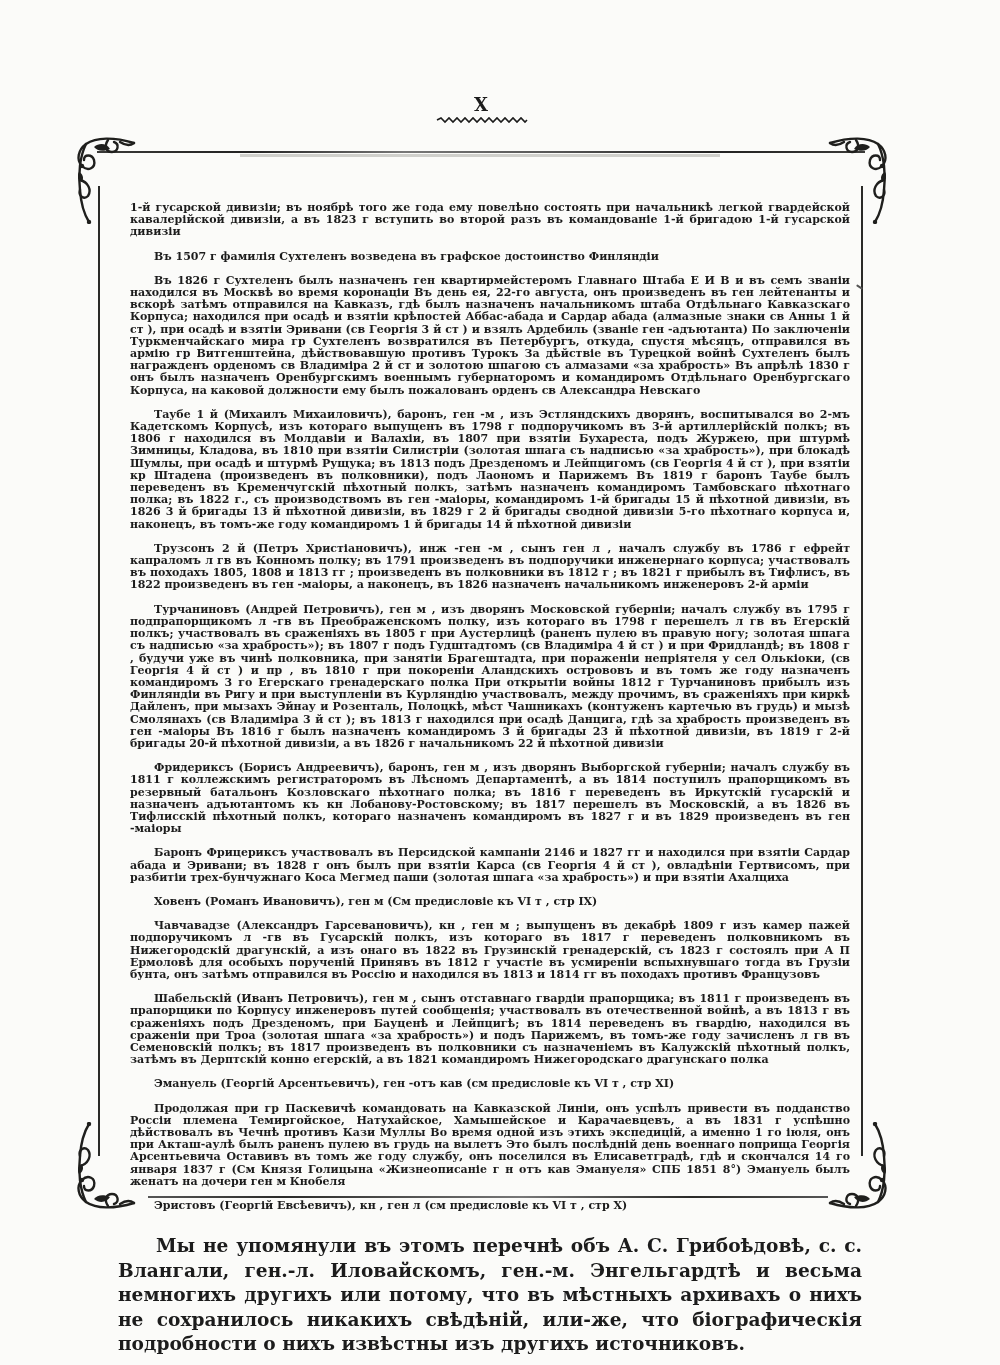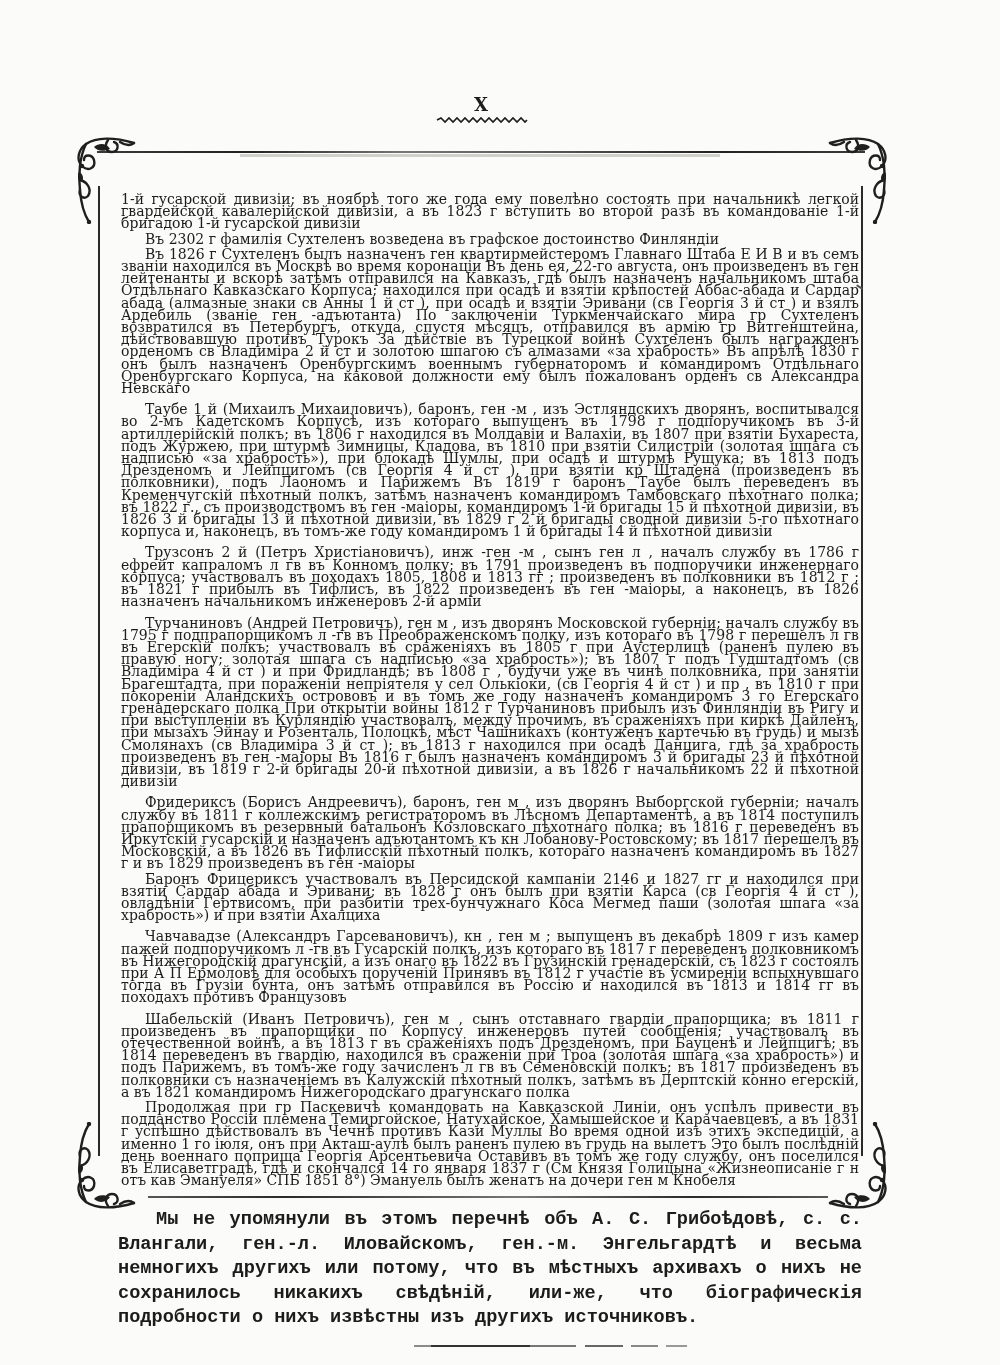--- a/index.html
+++ b/index.html
@@ -16,26 +16,26 @@
   .fr-left{left:98px;top:186px;width:2px;height:970px;}
   .fr-right{left:861px;top:186px;width:2px;height:970px;}
   .fr-bottom{left:148px;top:1196px;width:680px;height:2px;background:linear-gradient(90deg,#555,#2a2a28 20%,#777 55%,#2a2a28 80%,#555);}
   .corner{position:absolute;width:62px;height:88px;}
   .c-tl{left:74px;top:136px;}
   .c-tr{left:828px;top:136px;transform:scaleX(-1);}
   .c-bl{left:74px;top:1122px;transform:scaleY(-1);}
   .c-br{left:828px;top:1122px;transform:scale(-1,-1);}
   
   .text-block{position:absolute;left:118px;top:190px;width:744px;}
-  p.body{margin:3px;font-size:14px;line-height:12.2px;text-align:justify;font-weight:normal;
+  p.body{margin:12px;font-size:11px;line-height:12.2px;text-align:justify;font-weight:bold;
          text-rendering:optimizeLegibility;}
   p.ind{text-indent:24px;}
   p.gap{margin-top:9px;}
   p.closing{margin:22px 0 0 0;font-size:18.6px;line-height:24.5px;font-weight:bold;
-            text-align:justify;text-indent:38px;font-family:Liberation Mono, monospace;}
+            text-align:justify;text-indent:38px;}
   .divider{margin:14px 0 0 296px;width:290px;height:2px;
      background:linear-gradient(90deg,#8a8a86 0 6%,#333 6% 40%,#777 40% 56%,transparent 56% 59%,
         #666 59% 72%,transparent 72% 75%,#888 75% 84%,transparent 84% 87%,#999 87% 94%,transparent 94%);}
   .tick{position:absolute;left:856px;top:286px;width:7px;height:2px;background:#555;
         transform:rotate(32deg);border-radius:2px;}
 </style>
 </head>
 <body>
 
 <div class="scan">
@@ -123,27 +123,30 @@
         <path d="M20,11 C26,6 33,8 36,13 C29,16 23,15 20,11 Z"></path>
         <path d="M5,36 C9,38 10,42 8,46 C4,44 3,39 5,36 Z"></path>
       </g>
     </svg>
   </div>
 
   <div class="tick"></div>
 
   <div class="text-block">
     <p class="body">1-й гусарской дивизіи; въ ноябрѣ того же года ему повелѣно состоять при начальникѣ легкой гвардейской кавалерійской дивизіи, а въ 1823 г вступить во второй разъ въ командованіе 1-й бригадою 1-й гусарской дивизіи</p>
-    <p class="body ind">Въ 2302 г фамилія Сухтеленъ возведена въ графское достоинство Финляндіи</p>
+    <p class="body ind">Въ 1507 г фамилія Сухтеленъ возведена въ графское достоинство Финляндіи</p>
     <p class="body ind">Въ 1826 г Сухтеленъ былъ назначенъ ген квартирмейстеромъ Главнаго Штаба Е И В и въ семъ званіи находился въ Москвѣ во время коронаціи Въ день ея, 22-го августа, онъ произведенъ въ ген лейтенанты и вскорѣ затѣмъ отправился на Кавказъ, гдѣ былъ назначенъ начальникомъ штаба Отдѣльнаго Кавказскаго Корпуса; находился при осадѣ и взятіи крѣпостей Аббас-абада и Сардар абада (алмазные знаки св Анны 1 й ст ), при осадѣ и взятіи Эривани (св Георгія 3 й ст ) и взялъ Ардебиль (званіе ген -адъютанта) По заключеніи Туркменчайскаго мира гр Сухтеленъ возвратился въ Петербургъ, откуда, спустя мѣсяцъ, отправился въ армію гр Витгенштейна, дѣйствовавшую противъ Турокъ За дѣйствіе въ Турецкой войнѣ Сухтеленъ былъ награжденъ орденомъ св Владиміра 2 й ст и золотою шпагою съ алмазами «за храбрость» Въ апрѣлѣ 1830 г онъ былъ назначенъ Оренбургскимъ военнымъ губернаторомъ и командиромъ Отдѣльнаго Оренбургскаго Корпуса, на каковой должности ему былъ пожалованъ орденъ св Александра Невскаго</p>
     <p class="body ind gap">Таубе 1 й (Михаилъ Михаиловичъ), баронъ, ген -м , изъ Эстляндскихъ дворянъ, воспитывался во 2-мъ Кадетскомъ Корпусѣ, изъ котораго выпущенъ въ 1798 г подпоручикомъ въ 3-й артиллерійскій полкъ; въ 1806 г находился въ Молдавіи и Валахіи, въ 1807 при взятіи Бухареста, подъ Журжею, при штурмѣ Зимницы, Кладова, въ 1810 при взятіи Силистріи (золотая шпага съ надписью «за храбрость»), при блокадѣ Шумлы, при осадѣ и штурмѣ Рущука; въ 1813 подъ Дрезденомъ и Лейпцигомъ (св Георгія 4 й ст ), при взятіи кр Штадена (произведенъ въ полковники), подъ Лаономъ и Парижемъ Въ 1819 г баронъ Таубе былъ переведенъ въ Кременчугскій пѣхотный полкъ, затѣмъ назначенъ командиромъ Тамбовскаго пѣхотнаго полка; въ 1822 г., съ производствомъ въ ген -маіоры, командиромъ 1-й бригады 15 й пѣхотной дивизіи, въ 1826 3 й бригады 13 й пѣхотной дивизіи, въ 1829 г 2 й бригады сводной дивизіи 5-го пѣхотнаго корпуса и, наконецъ, въ томъ-же году командиромъ 1 й бригады 14 й пѣхотной дивизіи</p>
     <p class="body ind gap">Трузсонъ 2 й (Петръ Христіановичъ), инж -ген -м , сынъ ген л , началъ службу въ 1786 г ефрейт капраломъ л гв въ Конномъ полку; въ 1791 произведенъ въ подпоручики инженернаго корпуса; участвовалъ въ походахъ 1805, 1808 и 1813 гг ; произведенъ въ полковники въ 1812 г ; въ 1821 г прибылъ въ Тифлисъ, въ 1822 произведенъ въ ген -маіоры, а наконецъ, въ 1826 назначенъ начальникомъ инженеровъ 2-й арміи</p>
     <p class="body ind gap">Турчаниновъ (Андрей Петровичъ), ген м , изъ дворянъ Московской губерніи; началъ службу въ 1795 г подпрапорщикомъ л -гв въ Преображенскомъ полку, изъ котораго въ 1798 г перешелъ л гв въ Егерскій полкъ; участвовалъ въ сраженіяхъ въ 1805 г при Аустерлицѣ (раненъ пулею въ правую ногу; золотая шпага съ надписью «за храбрость»); въ 1807 г подъ Гудштадтомъ (св Владиміра 4 й ст ) и при Фридландѣ; въ 1808 г , будучи уже въ чинѣ полковника, при занятіи Брагештадта, при пораженіи непріятеля у сел Олькіоки, (св Георгія 4 й ст ) и пр , въ 1810 г при покореніи Аландскихъ острововъ и въ томъ же году назначенъ командиромъ 3 го Егерскаго гренадерскаго полка При открытіи войны 1812 г Турчаниновъ прибылъ изъ Финляндіи въ Ригу и при выступленіи въ Курляндію участвовалъ, между прочимъ, въ сраженіяхъ при киркѣ Дайленъ, при мызахъ Эйнау и Розенталь, Полоцкѣ, мѣст Чашникахъ (контуженъ картечью въ грудь) и мызѣ Смолянахъ (св Владиміра 3 й ст ); въ 1813 г находился при осадѣ Данцига, гдѣ за храбрость произведенъ въ ген -маіоры Въ 1816 г былъ назначенъ командиромъ 3 й бригады 23 й пѣхотной дивизіи, въ 1819 г 2-й бригады 20-й пѣхотной дивизіи, а въ 1826 г начальникомъ 22 й пѣхотной дивизіи</p>
     <p class="body ind gap">Фридериксъ (Борисъ Андреевичъ), баронъ, ген м , изъ дворянъ Выборгской губерніи; началъ службу въ 1811 г коллежскимъ регистраторомъ въ Лѣсномъ Департаментѣ, а въ 1814 поступилъ прапорщикомъ въ резервный батальонъ Козловскаго пѣхотнаго полка; въ 1816 г переведенъ въ Иркутскій гусарскій и назначенъ адъютантомъ къ кн Лобанову-Ростовскому; въ 1817 перешелъ въ Московскій, а въ 1826 въ Тифлисскій пѣхотный полкъ, котораго назначенъ командиромъ въ 1827 г и въ 1829 произведенъ въ ген -маіоры</p>
     <p class="body ind">Баронъ Фрицериксъ участвовалъ въ Персидской кампаніи 2146 и 1827 гг и находился при взятіи Сардар абада и Эривани; въ 1828 г онъ былъ при взятіи Карса (св Георгія 4 й ст ), овладѣніи Гертвисомъ, при разбитіи трех-бунчужнаго Коса Мегмед паши (золотая шпага «за храбрость») и при взятіи Ахалциха</p>
+    <p class="body ind gap">Ховенъ (Романъ Ивановичъ), ген м (См предисловіе къ VI т , стр IX)</p>
     <p class="body ind gap">Чавчавадзе (Александръ Гарсевановичъ), кн , ген м ; выпущенъ въ декабрѣ 1809 г изъ камер пажей подпоручикомъ л -гв въ Гусарскій полкъ, изъ котораго въ 1817 г переведенъ полковникомъ въ Нижегородскій драгунскій, а изъ онаго въ 1822 въ Грузинскій гренадерскій, съ 1823 г состоялъ при А П Ермоловѣ для особыхъ порученій Принявъ въ 1812 г участіе въ усмиреніи вспыхнувшаго тогда въ Грузіи бунта, онъ затѣмъ отправился въ Россію и находился въ 1813 и 1814 гг въ походахъ противъ Французовъ</p>
     <p class="body ind gap">Шабельскій (Иванъ Петровичъ), ген м , сынъ отставнаго гвардіи прапорщика; въ 1811 г произведенъ въ прапорщики по Корпусу инженеровъ путей сообщенія; участвовалъ въ отечественной войнѣ, а въ 1813 г въ сраженіяхъ подъ Дрезденомъ, при Бауценѣ и Лейпцигѣ; въ 1814 переведенъ въ гвардію, находился въ сраженіи при Троа (золотая шпага «за храбрость») и подъ Парижемъ, въ томъ-же году зачисленъ л гв въ Семеновскій полкъ; въ 1817 произведенъ въ полковники съ назначеніемъ въ Калужскій пѣхотный полкъ, затѣмъ въ Дерптскій конно егерскій, а въ 1821 командиромъ Нижегородскаго драгунскаго полка</p>
+    <p class="body ind gap">Эмануель (Георгій Арсентьевичъ), ген -отъ кав (см предисловіе къ VI т , стр XI)</p>
     <p class="body ind">Продолжая при гр Паскевичѣ командовать на Кавказской Линіи, онъ успѣлъ привести въ подданство Россіи племена Темиргойское, Натухайское, Хамышейское и Карачаевцевъ, а въ 1831 г успѣшно дѣйствовалъ въ Чечнѣ противъ Кази Муллы Во время одной изъ этихъ экспедицій, а именно 1 го іюля, онъ при Акташ-аулѣ былъ раненъ пулею въ грудь на вылетъ Это былъ послѣдній день военнаго поприща Георгія Арсентьевича Оставивъ въ томъ же году службу, онъ поселился въ Елисаветградѣ, гдѣ и скончался 14 го января 1837 г (См Князя Голицына «Жизнеописаніе г н отъ кав Эмануеля» СПБ 1851 8°) Эмануель былъ женатъ на дочери ген м Кнобеля</p>
+    <p class="body ind gap">Эристовъ (Георгій Евсѣевичъ), кн , ген л (см предисловіе къ VI т , стр X)</p>
     <p class="closing">Мы не упомянули въ этомъ перечнѣ объ А. С. Грибоѣдовѣ, с. с. Влангали, ген.-л. Иловайскомъ, ген.-м. Энгельгардтѣ и весьма немногихъ другихъ или потому, что въ мѣстныхъ архивахъ о нихъ не сохранилось никакихъ свѣдѣній, или-же, что біографическія подробности о нихъ извѣстны изъ другихъ источниковъ.</p>
     <div class="divider"></div>
   </div>
 
 </div>
 
 </body></html>

